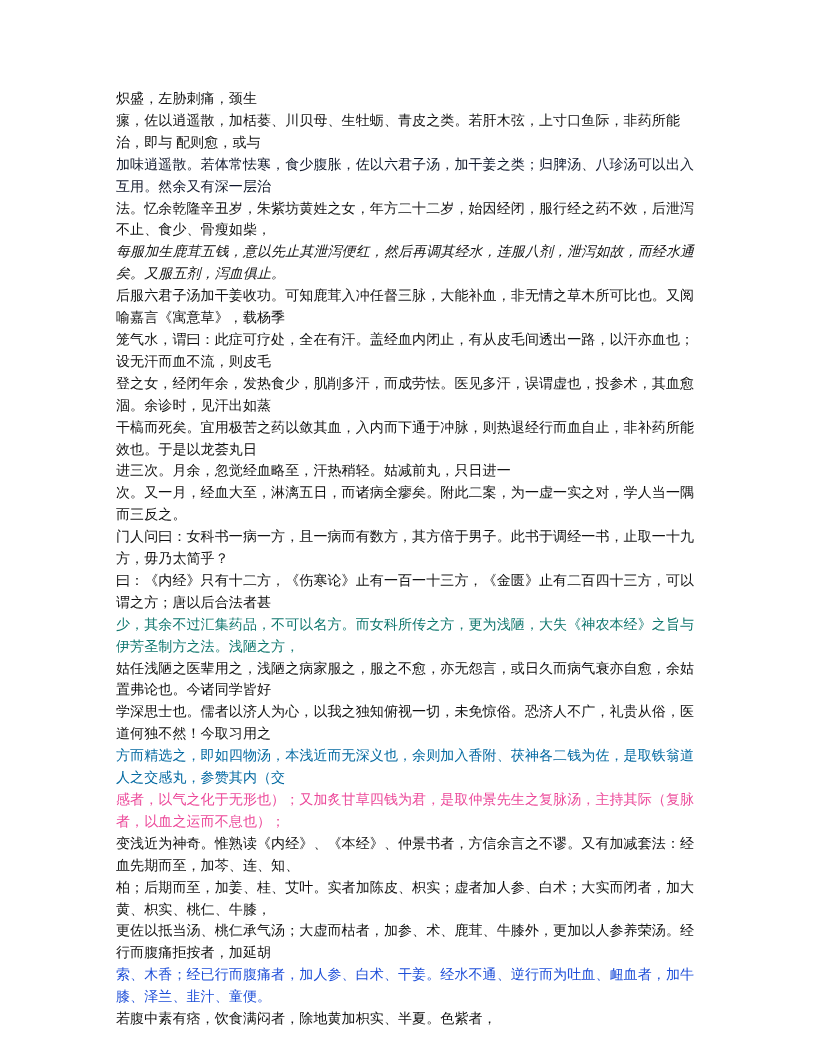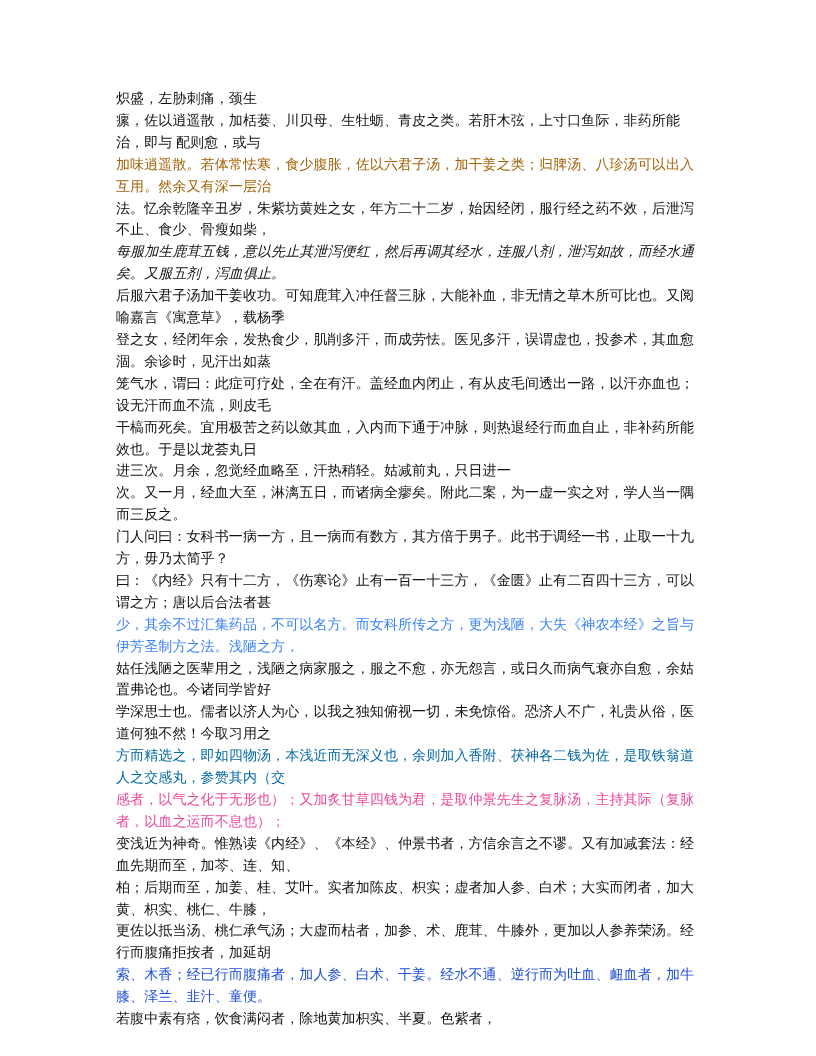--- a/index.html
+++ b/index.html
@@ -37,32 +37,32 @@
     color: #111111;
   }
 </style>
 </head>
 <body>
 
 <div id="page" style="background: rgb(255, 255, 255);">
   <div id="text-block">
     <div class="doc-line" style="color: rgb(17, 17, 17);">炽盛，左胁刺痛，颈生</div>
     <div class="doc-line" style="color: rgb(17, 17, 17);">瘰，佐以逍遥散，加栝蒌、川贝母、生牡蛎、青皮之类。若肝木弦，上寸口鱼际，非药所能治，即与 配则愈，或与</div>
-    <div class="doc-line" style="color: #a16207;">加味逍遥散。若体常怯寒，食少腹胀，佐以六君子汤，加干姜之类；归脾汤、八珍汤可以出入互用。然余又有深一层治</div>
+    <div class="doc-line" style="color: #0f172a;">加味逍遥散。若体常怯寒，食少腹胀，佐以六君子汤，加干姜之类；归脾汤、八珍汤可以出入互用。然余又有深一层治</div>
     <div class="doc-line" style="color: rgb(17, 17, 17);">法。忆余乾隆辛丑岁，朱紫坊黄姓之女，年方二十二岁，始因经闭，服行经之药不效，后泄泻不止、食少、骨瘦如柴，</div>
     <div class="doc-line" style="color: rgb(17, 17, 17); font-style: italic;">每服加生鹿茸五钱，意以先止其泄泻便红，然后再调其经水，连服八剂，泄泻如故，而经水通矣。又服五剂，泻血俱止。</div>
     <div class="doc-line" style="color: rgb(17, 17, 17);">后服六君子汤加干姜收功。可知鹿茸入冲任督三脉，大能补血，非无情之草木所可比也。又阅喻嘉言《寓意草》，载杨季</div>
+    <div class="doc-line" style="color: rgb(17, 17, 17);">笼气水，谓曰：此症可疗处，全在有汗。盖经血内闭止，有从皮毛间透出一路，以汗亦血也；设无汗而血不流，则皮毛</div>
     <div class="doc-line" style="color: rgb(17, 17, 17);">登之女，经闭年余，发热食少，肌削多汗，而成劳怯。医见多汗，误谓虚也，投参术，其血愈涸。余诊时，见汗出如蒸</div>
-    <div class="doc-line" style="color: rgb(17, 17, 17);">笼气水，谓曰：此症可疗处，全在有汗。盖经血内闭止，有从皮毛间透出一路，以汗亦血也；设无汗而血不流，则皮毛</div>
     <div class="doc-line" style="color: rgb(17, 17, 17);">干槁而死矣。宜用极苦之药以敛其血，入内而下通于冲脉，则热退经行而血自止，非补药所能效也。于是以龙荟丸日</div>
     <div class="doc-line" style="color: rgb(17, 17, 17);">进三次。月余，忽觉经血略至，汗热稍轻。姑减前丸，只日进一</div>
     <div class="doc-line" style="color: rgb(17, 17, 17);">次。又一月，经血大至，淋漓五日，而诸病全瘳矣。附此二案，为一虚一实之对，学人当一隅而三反之。</div>
     <div class="doc-line" style="color: rgb(17, 17, 17);">门人问曰：女科书一病一方，且一病而有数方，其方倍于男子。此书于调经一书，止取一十九方，毋乃太简乎？</div>
     <div class="doc-line" style="color: rgb(17, 17, 17);">曰：《内经》只有十二方，《伤寒论》止有一百一十三方，《金匮》止有二百四十三方，可以谓之方；唐以后合法者甚</div>
-    <div class="doc-line" style="color: #3b82f6;">少，其余不过汇集药品，不可以名方。而女科所传之方，更为浅陋，大失《神农本经》之旨与伊芳圣制方之法。浅陋之方，</div>
+    <div class="doc-line" style="color: #0f766e;">少，其余不过汇集药品，不可以名方。而女科所传之方，更为浅陋，大失《神农本经》之旨与伊芳圣制方之法。浅陋之方，</div>
     <div class="doc-line" style="color: rgb(17, 17, 17);">姑任浅陋之医辈用之，浅陋之病家服之，服之不愈，亦无怨言，或日久而病气衰亦自愈，余姑置弗论也。今诸同学皆好</div>
     <div class="doc-line" style="color: rgb(17, 17, 17);">学深思士也。儒者以济人为心，以我之独知俯视一切，未免惊俗。恐济人不广，礼贵从俗，医道何独不然！今取习用之</div>
     <div class="doc-line" style="color: #0369a1;">方而精选之，即如四物汤，本浅近而无深义也，余则加入香附、茯神各二钱为佐，是取铁翁道人之交感丸，参赞其内（交</div>
     <div class="doc-line" style="color: #ec4899;">感者，以气之化于无形也）；又加炙甘草四钱为君，是取仲景先生之复脉汤，主持其际（复脉者，以血之运而不息也）；</div>
     <div class="doc-line" style="color: rgb(17, 17, 17);">变浅近为神奇。惟熟读《内经》、《本经》、仲景书者，方信余言之不谬。又有加减套法：经血先期而至，加芩、连、知、</div>
     <div class="doc-line" style="color: rgb(17, 17, 17);">柏；后期而至，加姜、桂、艾叶。实者加陈皮、枳实；虚者加人参、白术；大实而闭者，加大黄、枳实、桃仁、牛膝，</div>
     <div class="doc-line" style="color: rgb(17, 17, 17);">更佐以抵当汤、桃仁承气汤；大虚而枯者，加参、术、鹿茸、牛膝外，更加以人参养荣汤。经行而腹痛拒按者，加延胡</div>
     <div class="doc-line" style="color: #1d4ed8;">索、木香；经已行而腹痛者，加人参、白术、干姜。经水不通、逆行而为吐血、衄血者，加牛膝、泽兰、韭汁、童便。</div>
     <div class="doc-line" style="color: rgb(17, 17, 17);">若腹中素有痞，饮食满闷者，除地黄加枳实、半夏。色紫者，</div>
 

